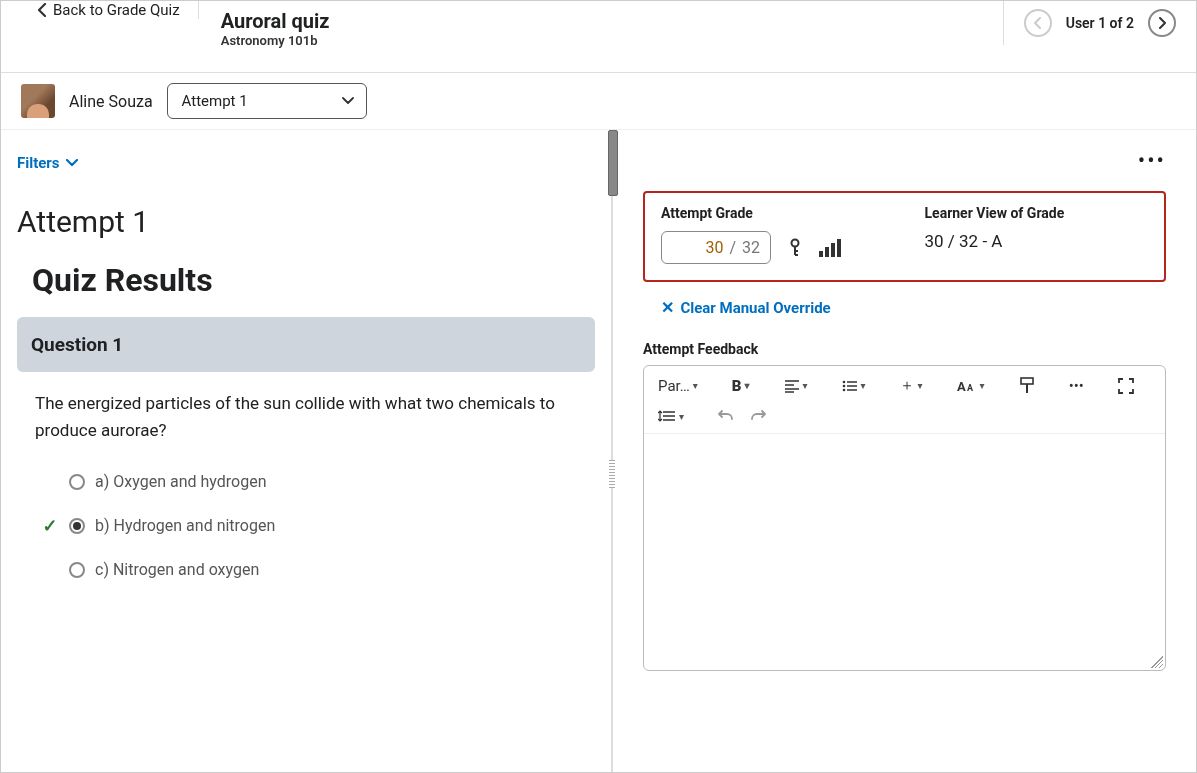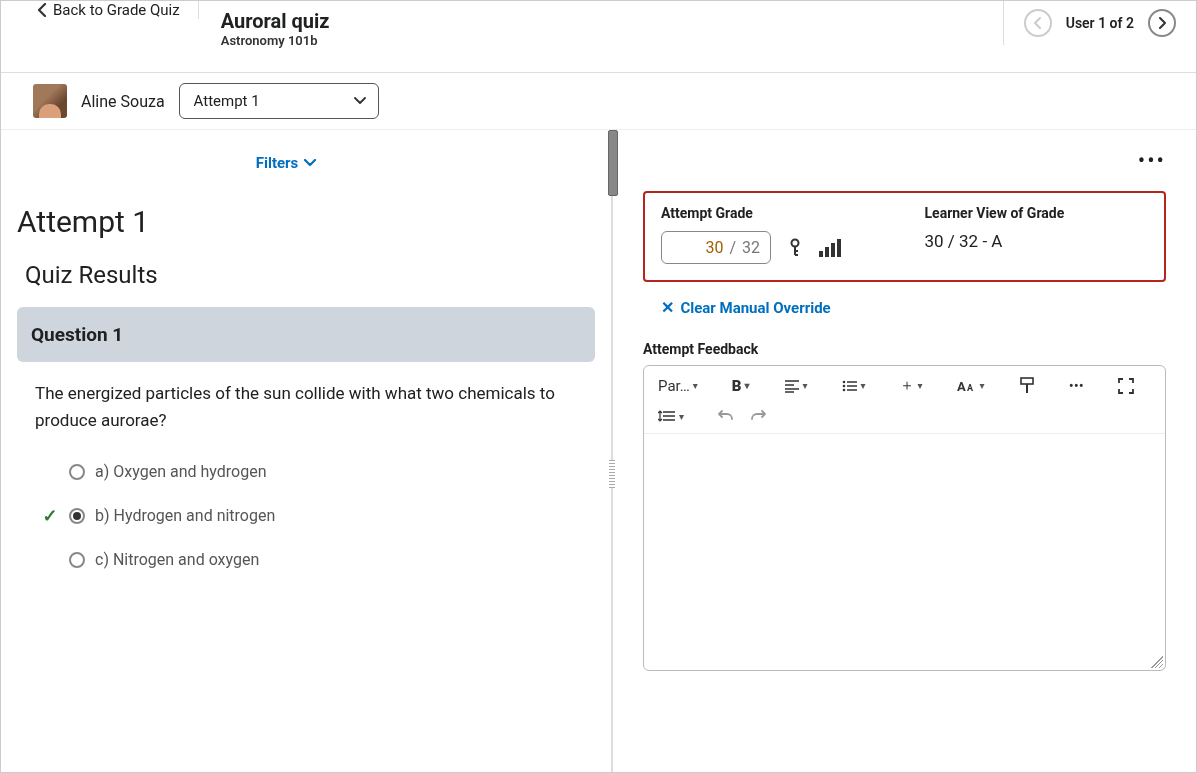--- a/index.html
+++ b/index.html
@@ -51,21 +51,21 @@
   display: flex; align-items: center; justify-content: center;
   cursor: pointer;
 }
 .nav-circle.disabled { border-color: #ccc; color: #ccc; cursor: default; }
 .user-of { font-weight: 600; font-size: 14px; }
 
 .subheader {
   display: flex;
   align-items: center;
   gap: 14px;
-  padding: 10px 32px;
+  padding: 10px 20px;
   border-bottom: 1px solid #eee;
 }
 .avatar {
   width: 34px; height: 34px;
   background: linear-gradient(135deg,#a0785a 40%,#6b4730 70%);
   border-radius: 3px;
   position: relative;
   overflow: hidden;
 }
 .avatar::after{
@@ -125,39 +125,39 @@
 .divider .grip {
   position: absolute;
   left: -3px;
   top: 330px;
   width: 6px; height: 28px;
   background: repeating-linear-gradient(#aaa,#aaa 1px,#fff 1px,#fff 3px);
 }
 
 .filters-row {
   display: flex;
-  justify-content: center;
+  justify-content: flex-start;
   padding: 6px 40px 6px 0;
 }
 .filters-btn {
   color: #006fbf;
   font-weight: 700;
   font-size: 15px;
   cursor: pointer;
   display: flex; align-items: center; gap: 6px;
 }
 .h1 {
   font-size: 30px;
   font-weight: 400;
   margin: 26px 0 18px 0;
 }
 .h2 {
-  font-size: 24px;
-  font-weight: 400;
-  margin: 22px 0 18px 8px;
+  font-size: 32px;
+  font-weight: 700;
+  margin: 22px 0 18px 15px;
 }
 .meta-card {
   border: 1px solid #ddd;
   border-radius: 8px;
   padding: 22px 40px;
   font-size: 17px;
   line-height: 1.8;
 }
 .meta-card b { font-weight: 700; }
 

